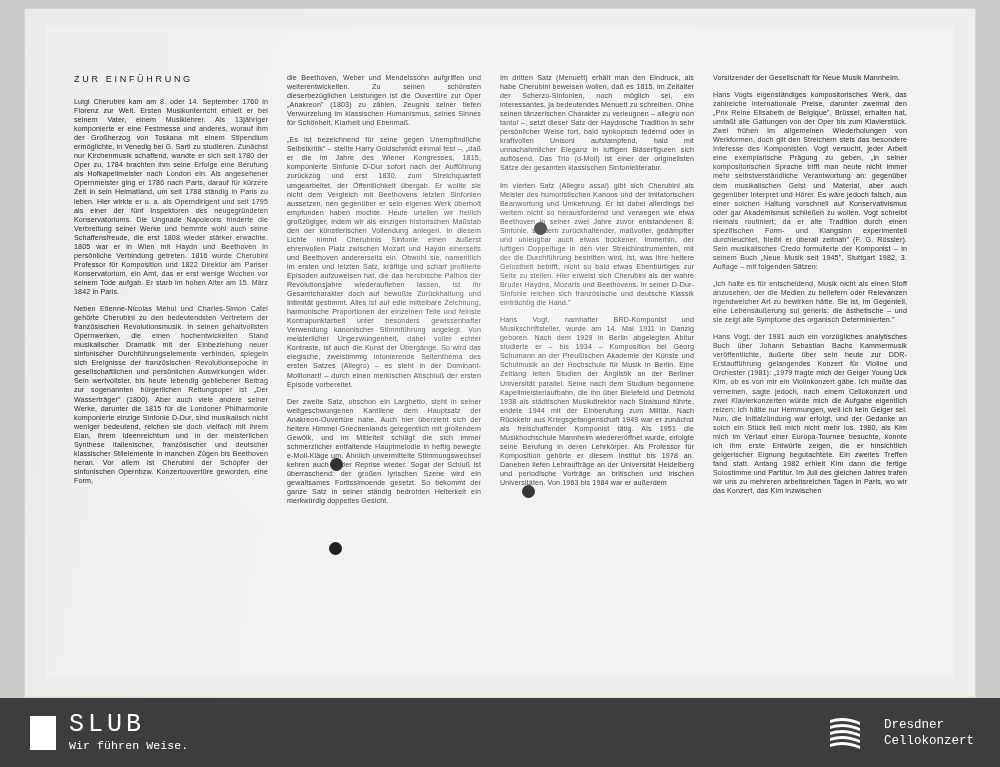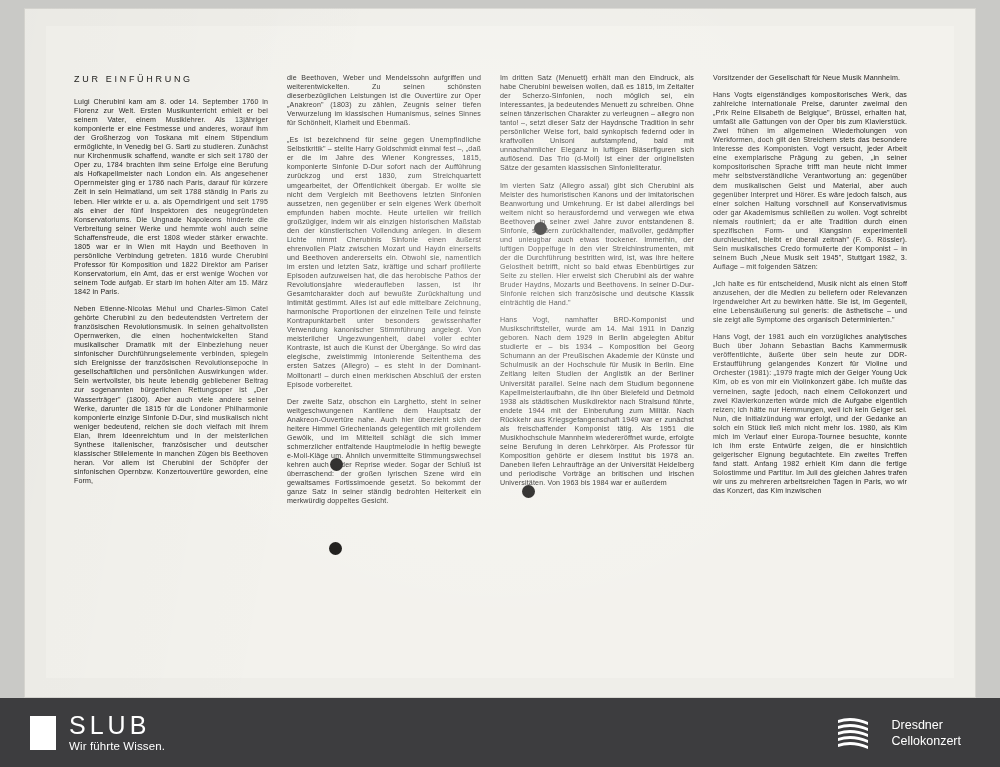--- a/index.html
+++ b/index.html
@@ -95,20 +95,21 @@
   
   .footer {
     position: absolute;
     left: 0;
     bottom: 0;
     width: 1000px;
     height: 69px;
     background: #3d3d3f;
     display: flex;
     align-items: center;
+    font-family: Liberation Mono, monospace;
   }
   .slub {
     display: flex;
     align-items: center;
     margin-left: 30px;
   }
   .slub-mark {
     width: 26px;
     height: 34px;
     background: #ffffff;
@@ -122,21 +123,21 @@
   }
   .slub-text .slub-sub {
     color: #ffffff;
     font-size: 11.5px;
     line-height: 16px;
     letter-spacing: 0.01em;
   }
 
   .dphil {
     position: absolute;
-    right: 39px;
+    right: 26px;
     display: flex;
     align-items: center;
   }
   .dphil-logo {
     width: 44px;
     height: 38px;
     margin-right: 12px;
     position: relative;
   }
   .dphil-text {
@@ -187,21 +188,21 @@
 
   </div>
 </div>
 
 <div class="footer">
 
   <div class="slub">
     <div class="slub-mark"></div>
     <div class="slub-text">
       <div class="slub-title">SLUB</div>
-      <div class="slub-sub">Wir führte Wissen.</div>
+      <div class="slub-sub">Wir führen Weise.</div>
     </div>
   </div>
 
   <div class="dphil">
     <div class="dphil-logo">
       <svg width="44" height="38" viewBox="0 0 44 38" aria-hidden="true">
         <g fill="#ffffff">
           <path d="M2 6 q14 -5 30 2 l0 3 q-16 -7 -30 -2 z"></path>
           <path d="M2 12 q14 -5 30 2 l0 3 q-16 -7 -30 -2 z"></path>
           <path d="M2 18 q14 -5 30 2 l0 3 q-16 -7 -30 -2 z"></path>

